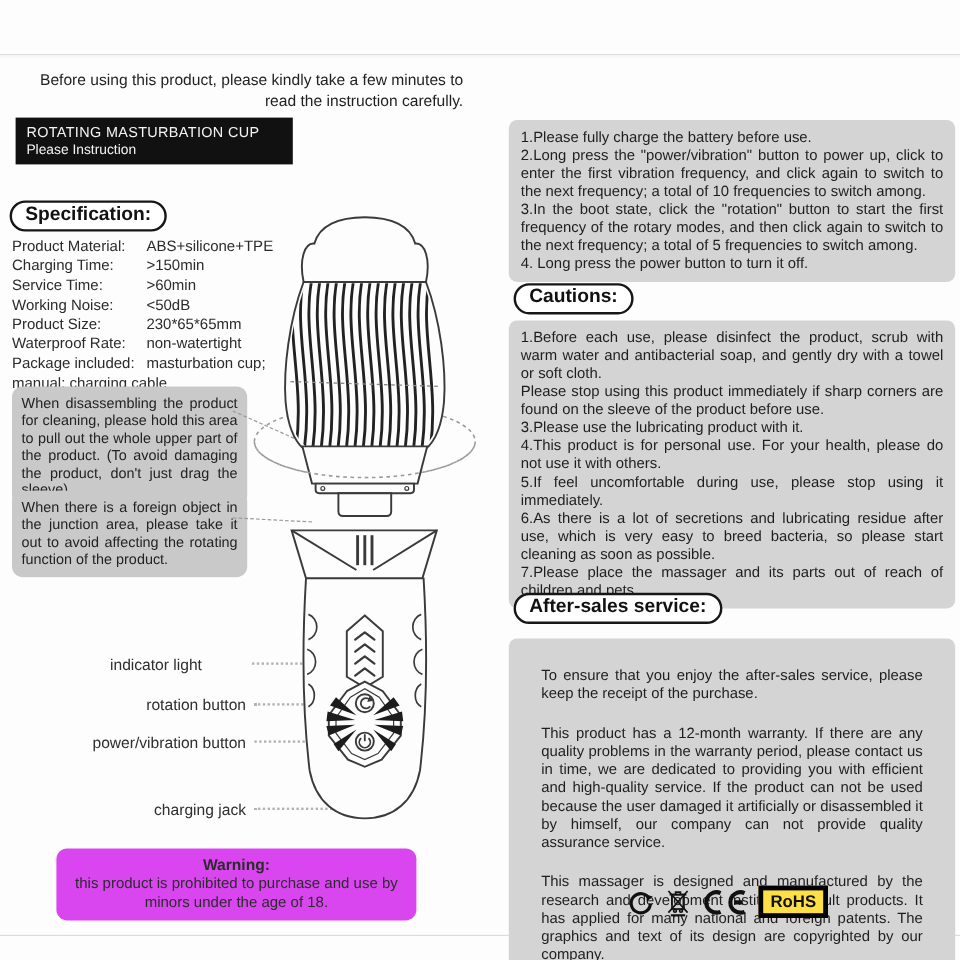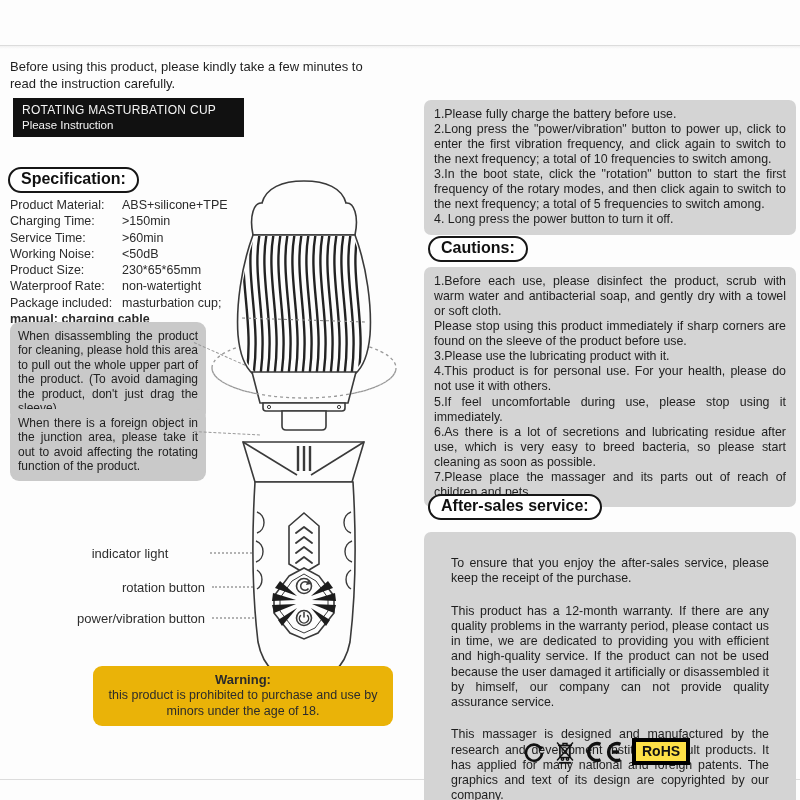--- a/index.html
+++ b/index.html
@@ -8,45 +8,45 @@
     background:#fdfdfd;
     font-family:"Liberation Sans", sans-serif;
     color:#2b2b2b;
     overflow:hidden;
   }
   .abs{position:absolute;}
   
   .fold-line{position:absolute;left:0;width:800px;height:1px;background:#dcdcdc;}
   .fold-shadow{position:absolute;left:0;width:800px;height:3px;background:linear-gradient(#f2f2f2,#fdfdfd);}
 
-  .intro{left:10px;top:59px;width:376px;font-size:13px;line-height:1.3;color:#1f1f1f;}
+  .intro{left:10px;top:59px;width:376px;font-size:13px;line-height:1.3;color:#1f1f1f;text-align:right;}
 
   .title-block{left:13px;top:98px;width:214px;background:#111;color:#f4f4f4;padding:5px 8px 6px 9px;}
   .title-block .t1{font-size:12px;letter-spacing:.3px;white-space:nowrap;}
   .title-block .t2{font-size:11.5px;margin-top:2px;}
 
   .pill{display:inline-block;border:2.5px solid #161616;border-radius:16px;
         padding:1px 11px 3px;font-weight:bold;font-size:16px;background:#fff;color:#111;white-space:nowrap;}
 
   .spec-list{left:10px;top:199px;width:245px;font-size:12.5px;line-height:1.1;}
   .spec-row{display:flex;margin-bottom:2.5px;}
   .spec-row .lab{width:112px;flex:none;}
-  .spec-cont{margin-top:1px;font-weight:bold;}
+  .spec-cont{margin-top:1px;}
 
   .note-box{background:#c9c9c9;border-radius:9px;padding:7px 8px;font-size:12px;
             line-height:1.2;text-align:justify;color:#222;}
   .note1{left:10px;top:322px;width:180px;}
   .note2{left:10px;top:409px;width:180px;}
 
   .diagram-label{font-size:13px;color:#2e2e2e;text-align:right;width:150px;}
   .leader{border-top:2px dotted #b3b3b3;height:0;}
   .dash-leader{border-top:1.6px dashed #9a9a9a;height:0;transform-origin:left center;}
 
-  .warning-box{left:47px;top:666px;width:284px;background:#eab308;border-radius:9px;
-               padding:6px 8px;text-align:center;font-size:12.5px;line-height:1.25;margin-left:46px;}
+  .warning-box{left:47px;top:707px;width:284px;background:#d946ef;border-radius:9px;
+               padding:6px 8px;text-align:center;font-size:12.5px;line-height:1.25;}
   .warning-box .wh{font-weight:bold;font-size:13px;}
 
   .gray-box{background:#d4d4d4;border-radius:7px;padding:7px 10px;font-size:12.4px;
             line-height:1.215;text-align:justify;color:#1e1e1e;}
   .gray-box p{margin:0;}
   .op-box{left:424px;top:100px;width:352px;}
   .ca-box{left:424px;top:267px;width:352px;}
   .as-box{left:424px;top:532px;width:352px;line-height:1.23;}
   .as-box p{margin:17px;}
 

